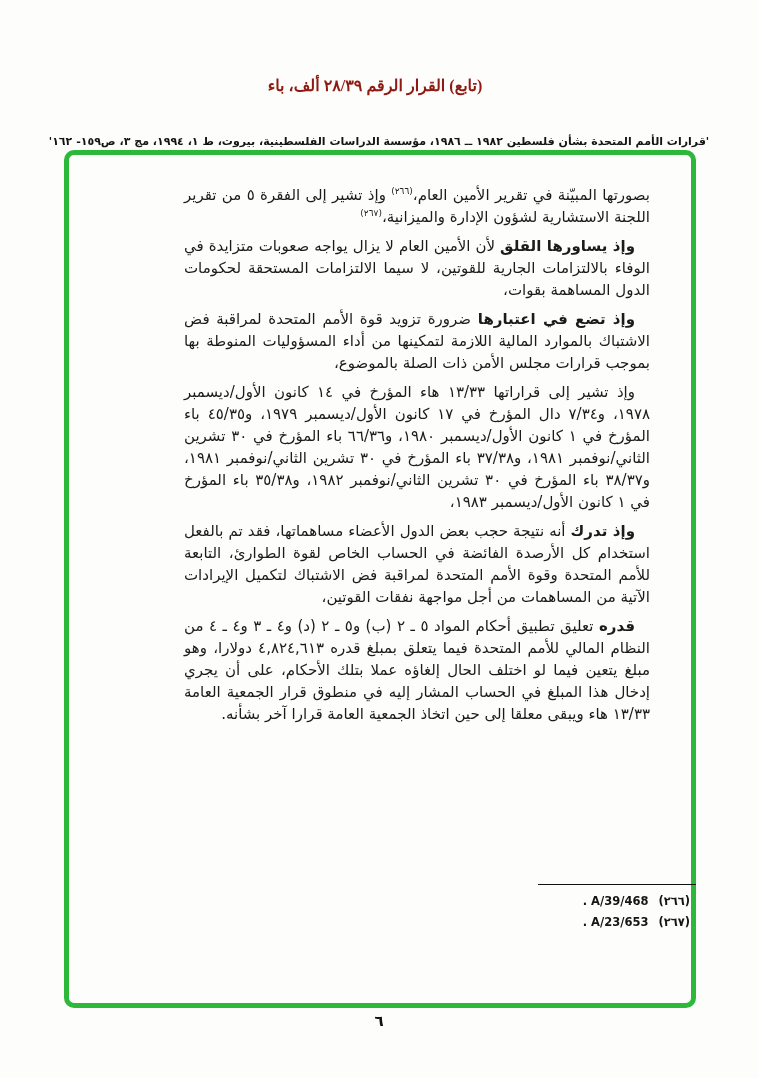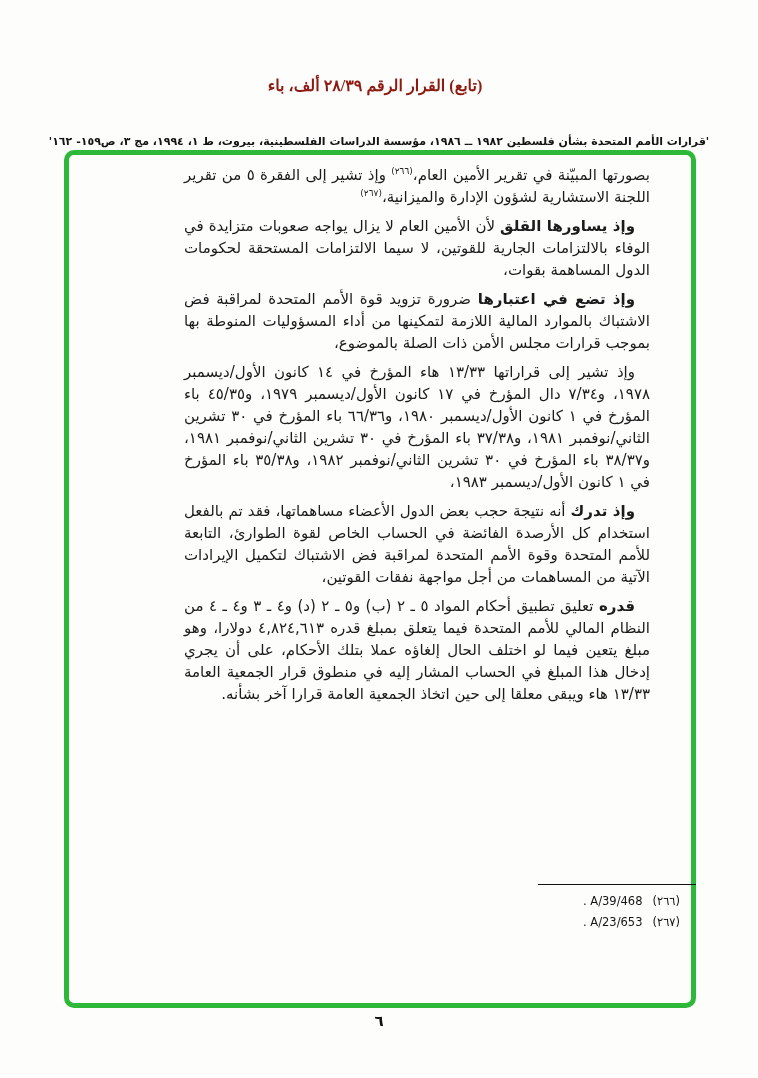--- a/index.html
+++ b/index.html
@@ -38,38 +38,38 @@
   .doc-text{
     position:absolute;
     top:164px;right:108px;left:184px;
     direction:rtl;
     color:#1b1b1b;
     font-size:15px;
     line-height:22px;
     text-align:justify;
   }
   .doc-text p{margin:0 0 7px 0;text-indent:15px;}
-  .doc-text p.continuation{text-indent:0;}
+  .doc-text p.continuation{text-indent:0;margin-top:20px;}
   .lead{font-weight:bold;}
   sup.fnref{font-size:9px;line-height:0;vertical-align:6px;}
   .footnotes{
     position:absolute;
     top:884px;right:62px;
     width:160px;
     direction:rtl;
     font-size:11.5px;
     line-height:21px;
     color:#151515;
     text-align:right;
   }
   .fn-rule{
     border:none;border-top:1.5px solid #111;
     margin:0 0 6px 0;width:158px;
   }
-  .fn-row{white-space:nowrap;padding-right:16px;}
+  .fn-row{white-space:nowrap;padding-right:6px;font-weight:bold;}
   .fn-num{display:inline-block;margin-left:10px;}
   .page-number{
     position:absolute;top:1012px;left:0;right:0;
     text-align:center;
     font-size:15px;font-weight:bold;color:#111;
   }
 </style>
 </head>
 <body>
 

